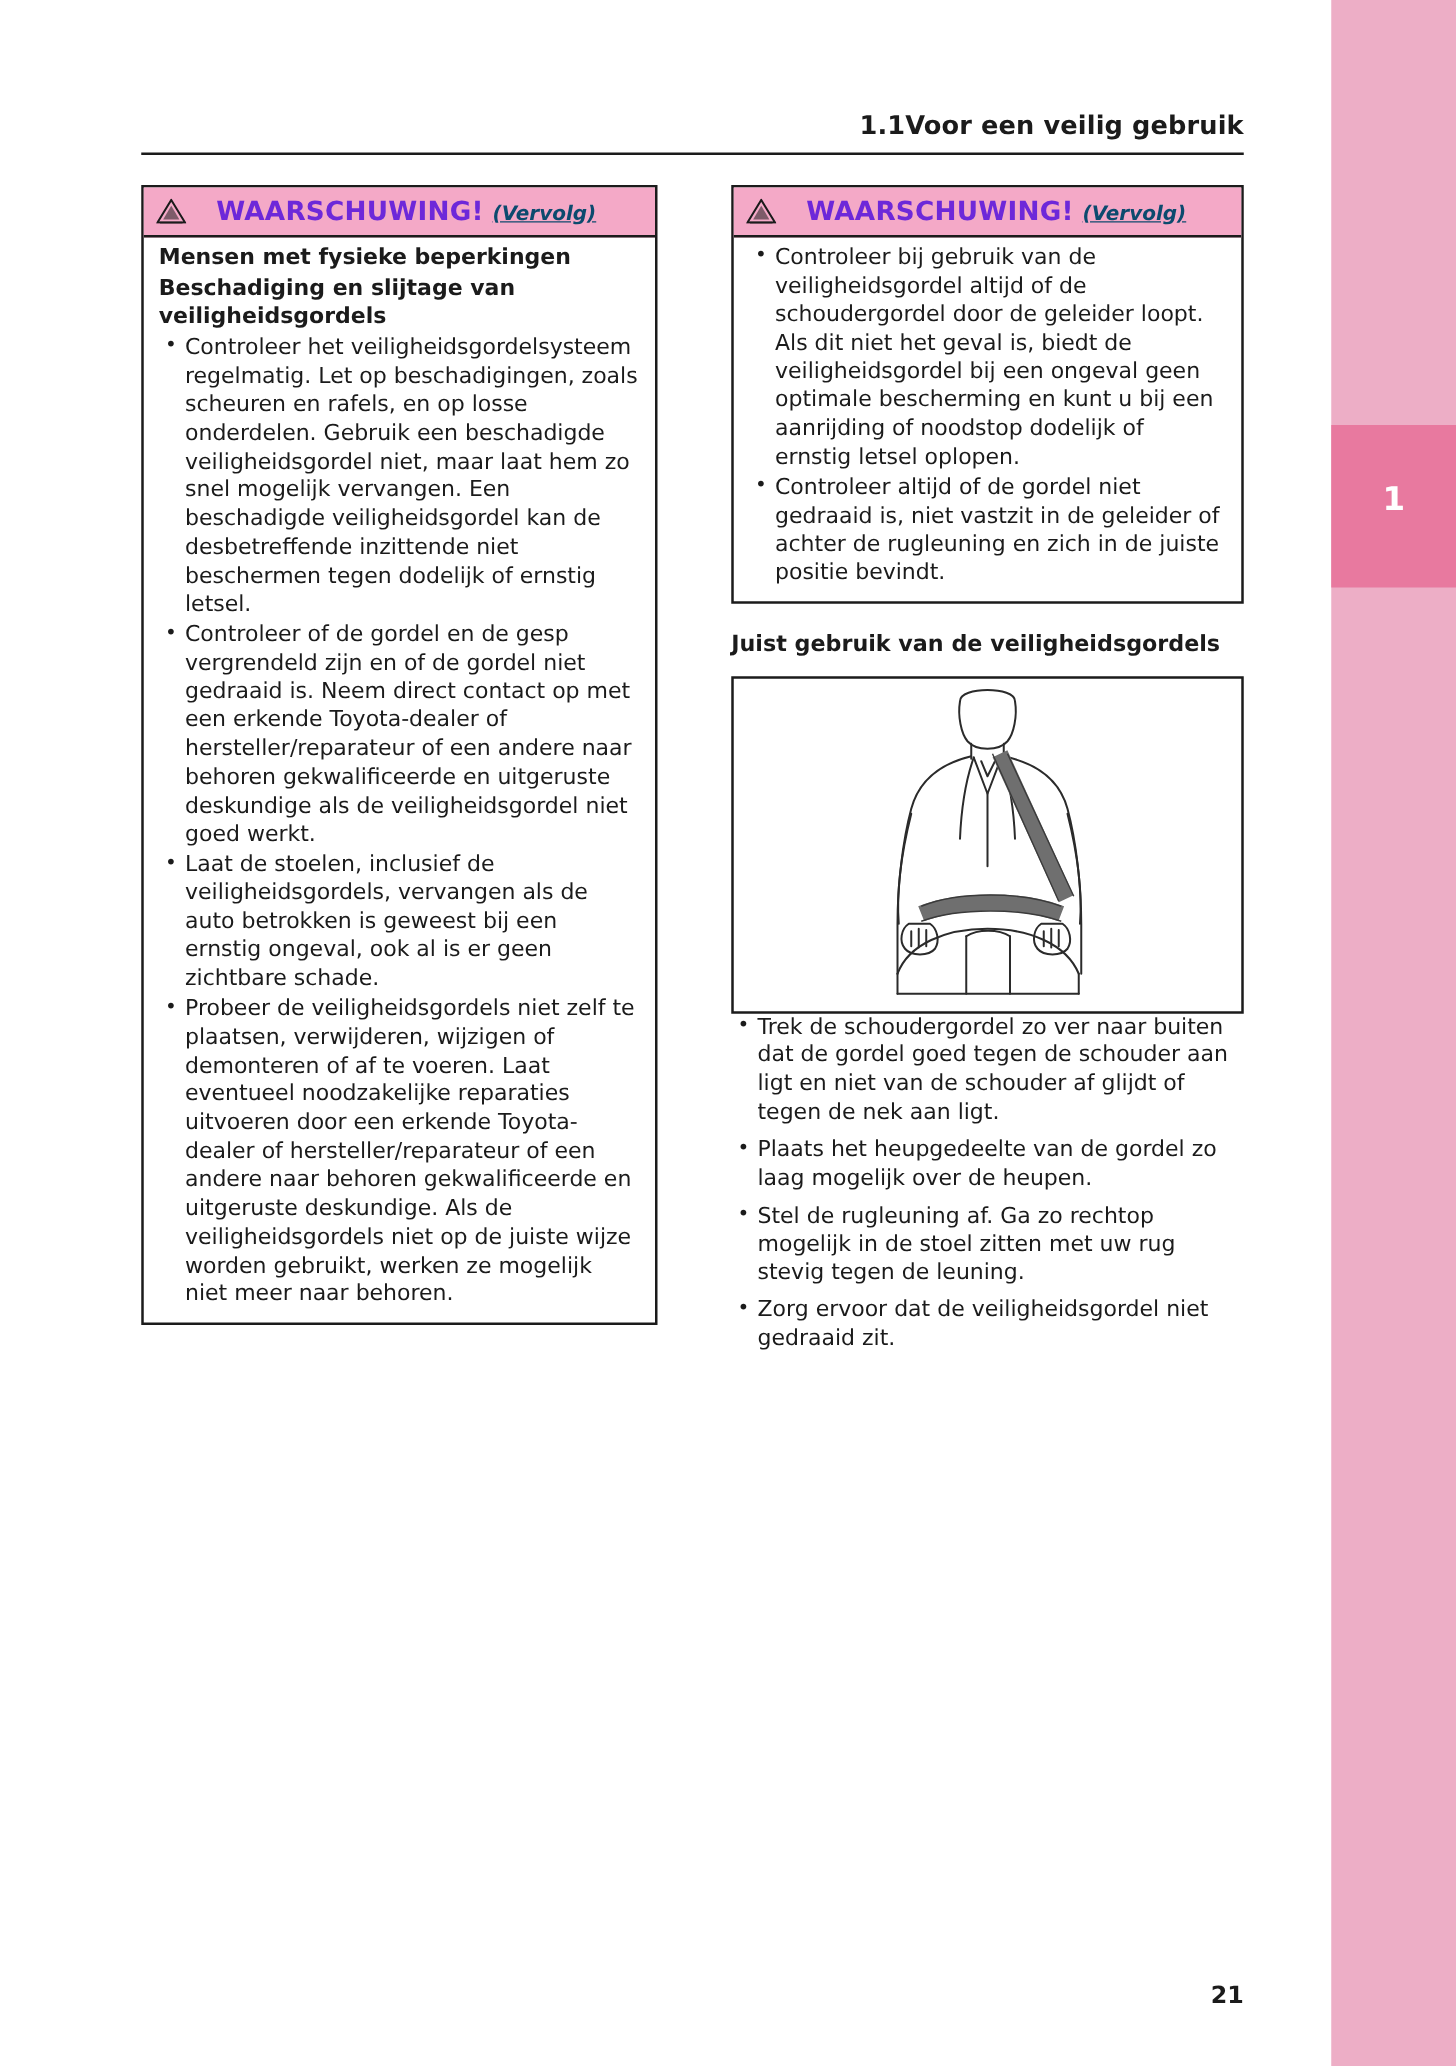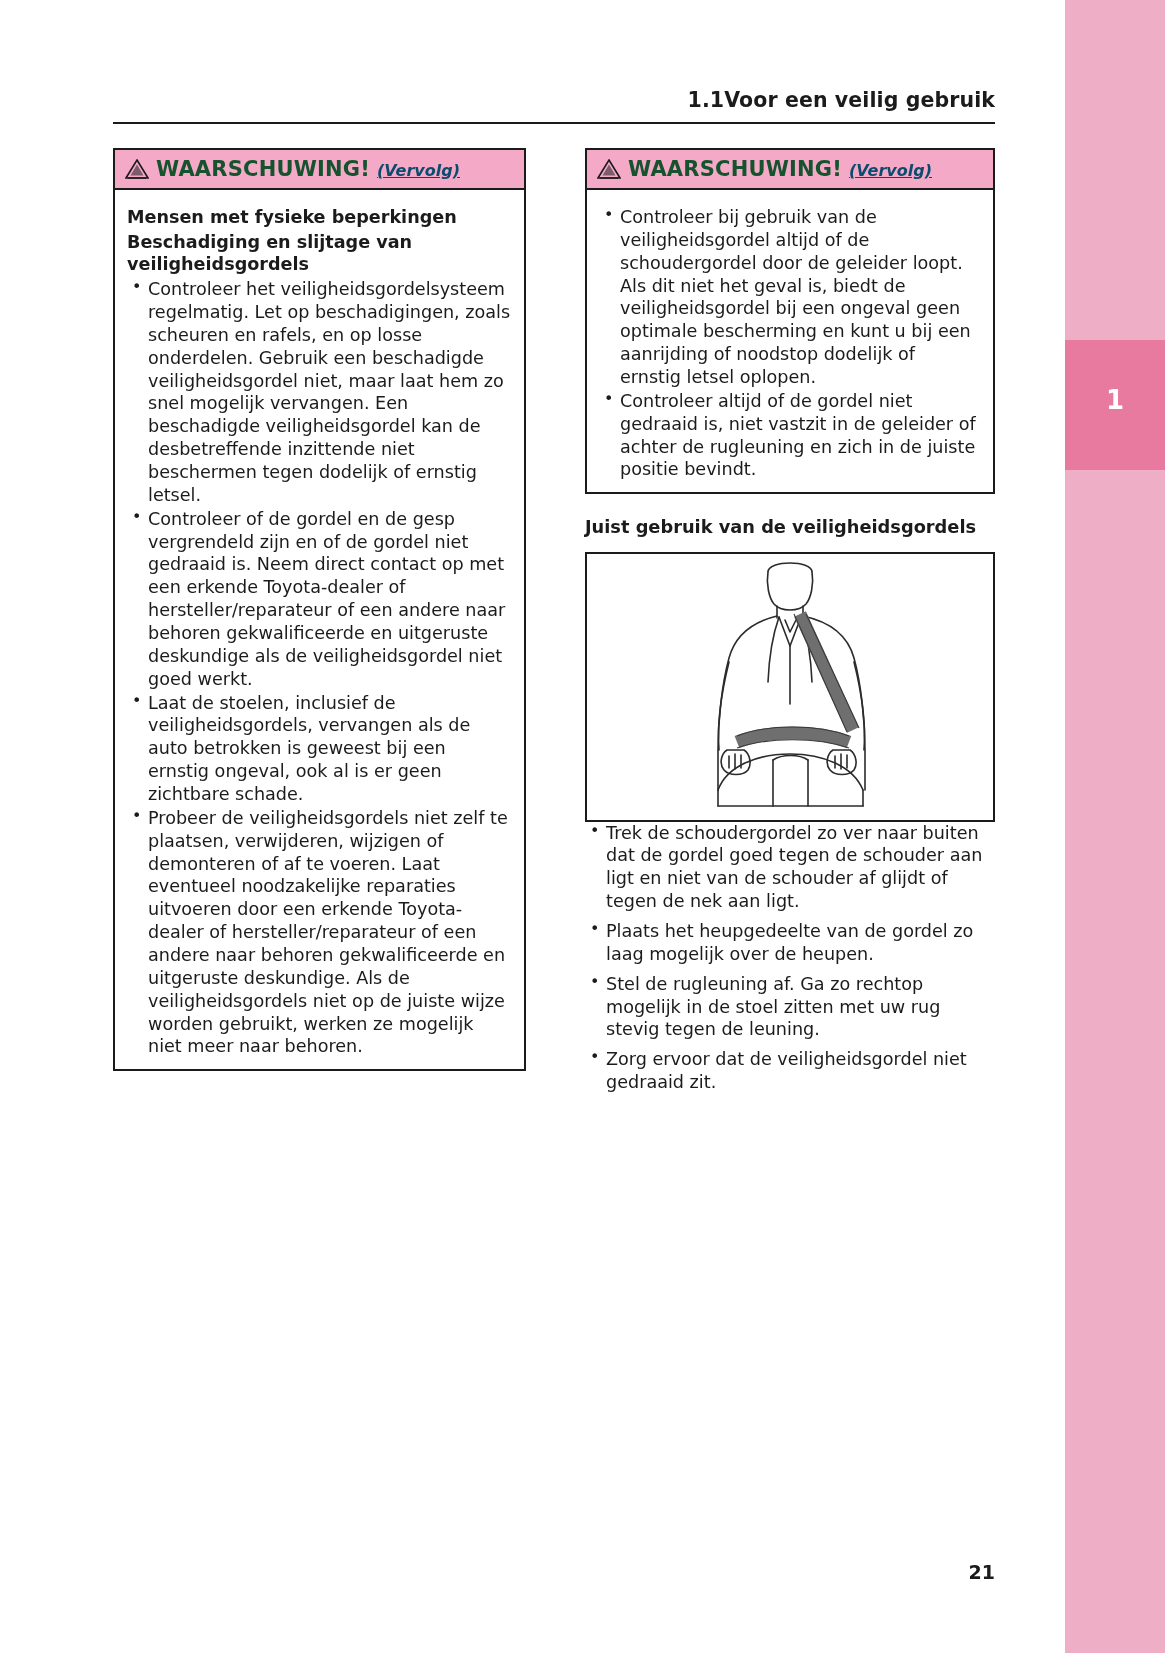--- a/index.html
+++ b/index.html
@@ -119,32 +119,33 @@
     display: inline-block;
     width: 24px;
     height: 20px;
     position: relative;
     top: 3px;
     flex: 0 0 auto;
   }
   .warn-title {
     font-size: 21px;
     font-weight: bold;
-    color: #14532d;
+    color: #6d28d9;
     letter-spacing: 0.2px;
+    margin-left: 17px;
   }
   .warn-cont {
     font-size: 16px;
     font-weight: bold;
     font-style: italic;
     color: #0c4a6e;
     text-decoration: underline;
   }
   .warn-body {
-    padding: 16px 12px 10px 12px;
+    padding: 5px 12px 10px 12px;
   }
 
   
   .sub-bold {
     font-size: 17.6px;
     font-weight: bold;
     color: #1b1b1b;
     line-height: 1.29;
     margin: 0 0 2px 0;
   }
@@ -193,21 +194,21 @@
     background: #ffffff;
     position: relative;
   }
   .figure svg { display: block; }
 
   .after-fig-list { margin-top: 17px; }
 
   
   .page-number {
     position: absolute;
-    bottom: 70px;
+    bottom: 46px;
     right: 170px;
     font-size: 19px;
     font-weight: bold;
     color: #1b1b1b;
   }
 </style>
 </head>
 <body>
 
 <div class="page">

